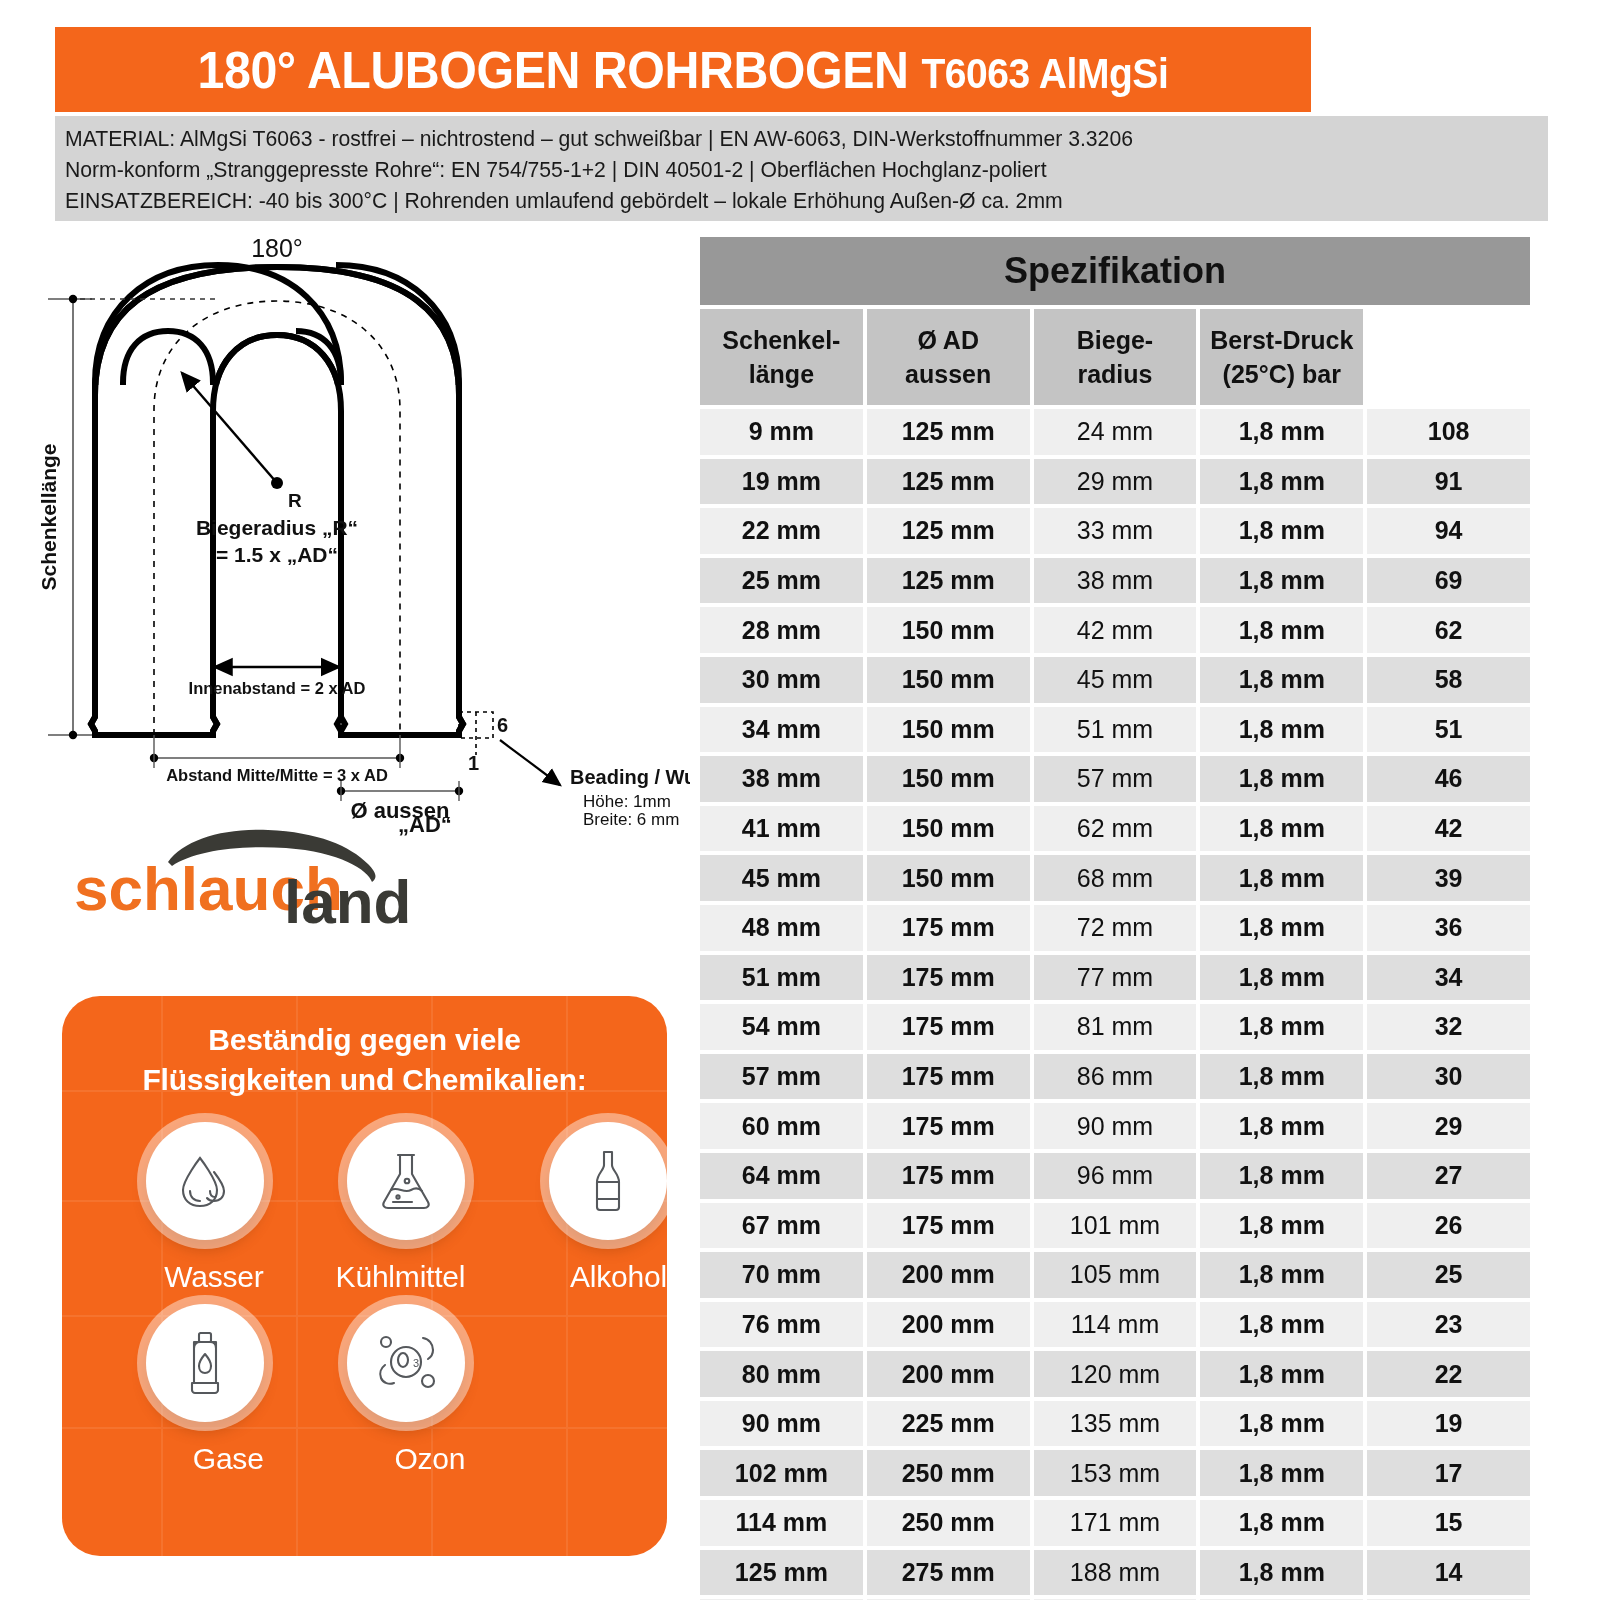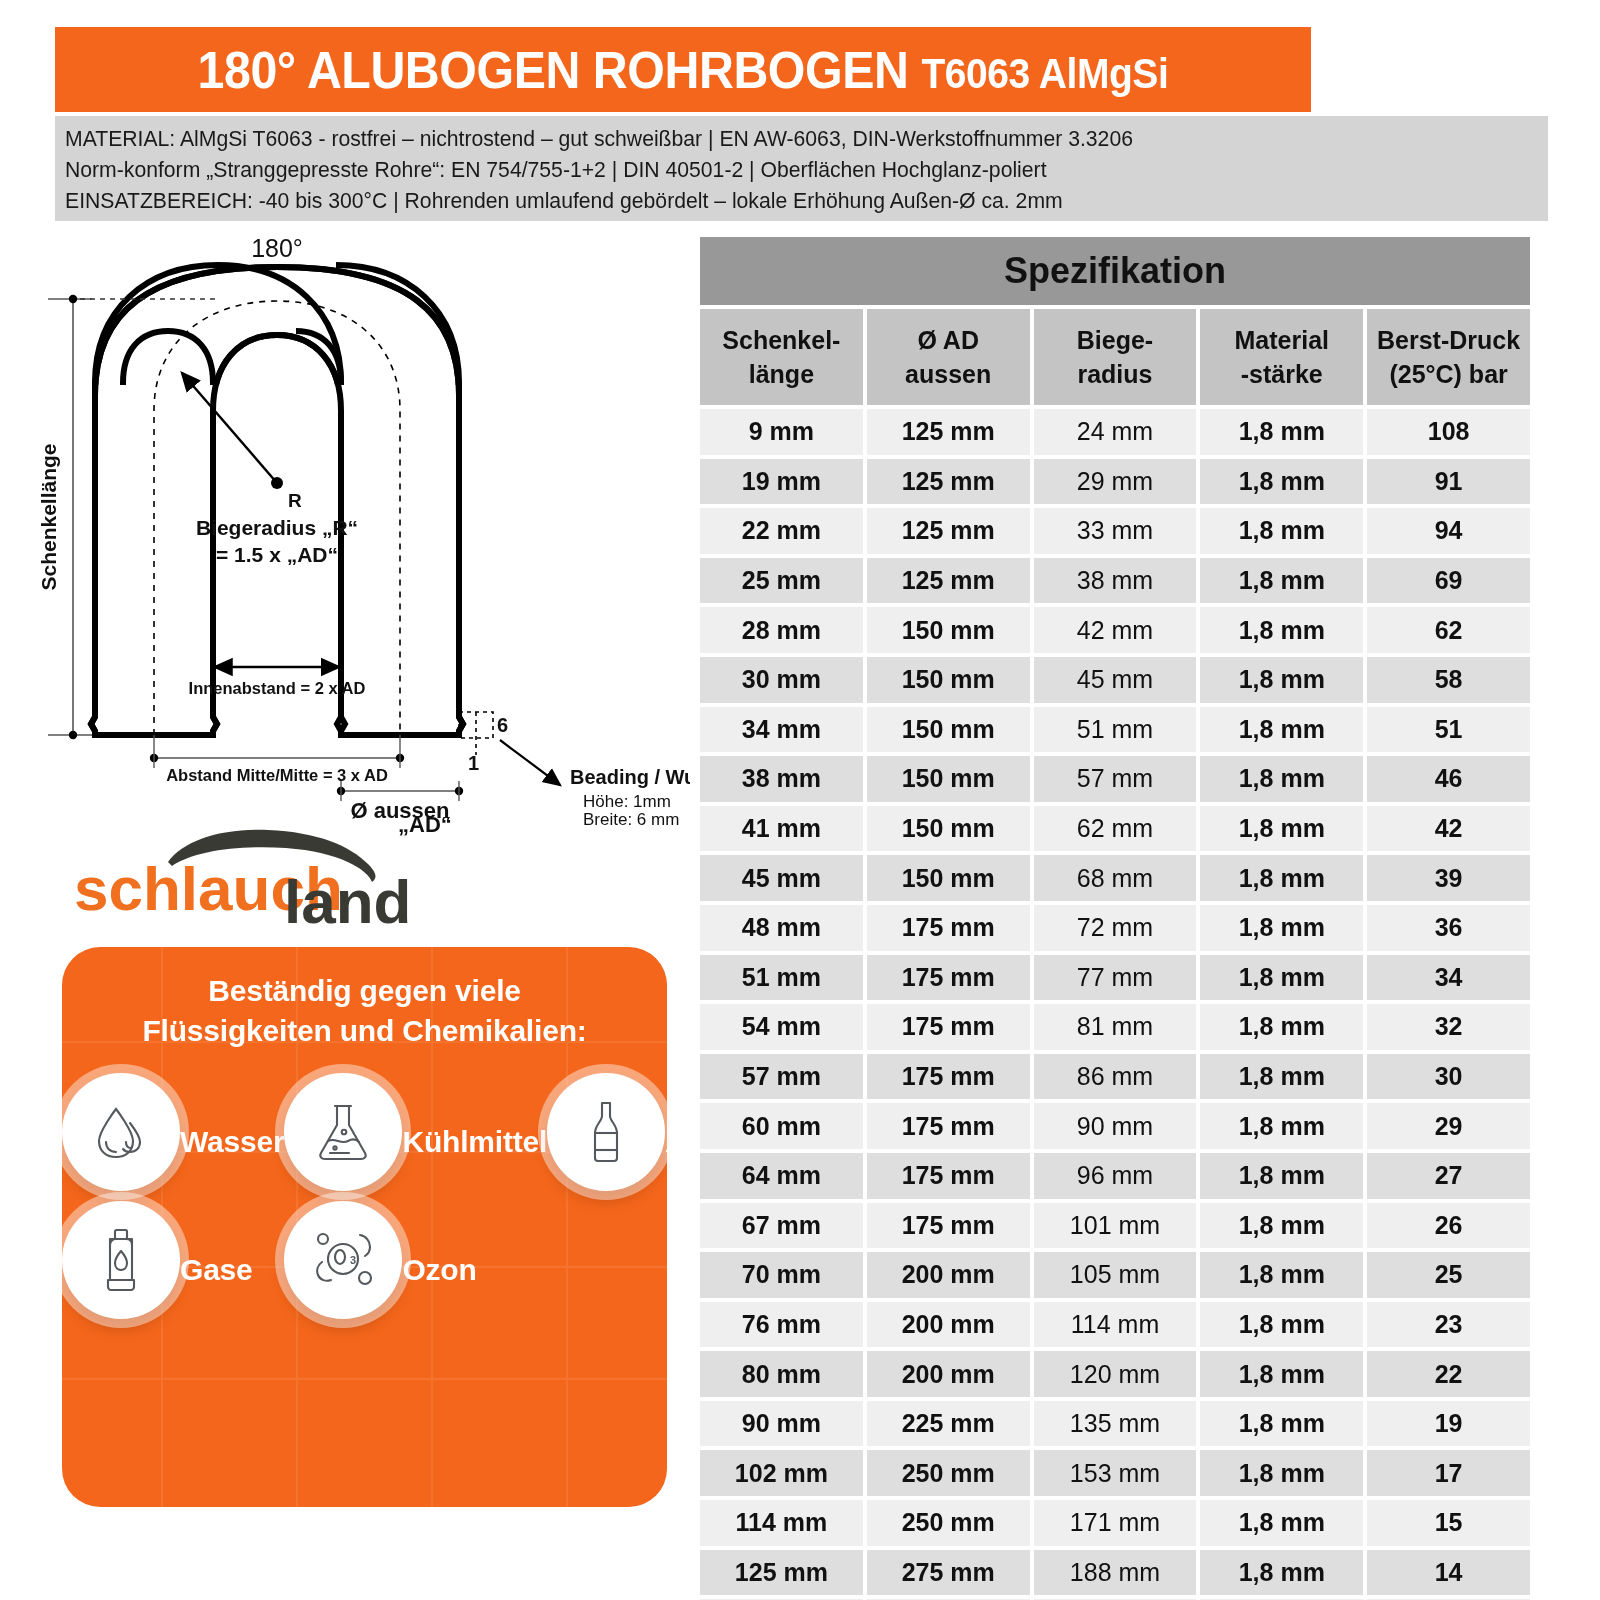--- a/index.html
+++ b/index.html
@@ -30,33 +30,33 @@
 
   
   #drawing-area{ position:absolute; left:30px; top:235px; width:660px; height:590px; }
   #drawing-area svg{ display:block; }
 
   
   #logo{ position:absolute; left:72px; top:818px; width:400px; height:110px; }
 
   
   #chem-panel{
-    position:absolute; left:62px; top:947px; width:605px; height:560px;
+    position:absolute; left:62px; top:996px; width:605px; height:560px;
     background:var(--orange,#F4661B); border-radius:38px; overflow:hidden;
   }
   #chem-grid-lines{ position:absolute; inset:0; opacity:.085; }
   #chem-title{
     position:relative; color:#fff; font-size:30px; font-weight:bold;
     text-align:center; line-height:40px; padding-top:24px; letter-spacing:-.2px;
   }
   #chem-icons{
     position:relative; margin-top:22px;
     display:grid; grid-template-columns:repeat(3,1fr); row-gap:10px;
   }
-  .chem-cell{ display:flex; flex-direction:row; align-items:center;font-weight:bold; }
+  .chem-cell{ display:flex; flex-direction:column; align-items:flex-end; }
   .chem-bubble{
     width:118px; height:118px; border-radius:50%;
     background:#fff;
     box-shadow:0 0 0 9px rgba(255,255,255,.42), 0 10px 14px rgba(120,45,5,.30);
     display:flex; align-items:center; justify-content:center;
   }
   .chem-bubble svg{ display:block; }
   .chem-label{ color:#fff; font-size:30px; margin-top:20px; letter-spacing:-.2px; }
 
   
@@ -297,24 +297,20 @@
       </div>
       <div>
         <span>Ø AD</span>
         <span>aussen</span>
       </div>
       <div>
         <span>Biege-</span>
         <span>radius</span>
       </div>
       <div>
-        <span>Material</span>
-        <span>-stärke</span>
-      </div>
-      <div>
         <span>Berst-Druck</span>
         <span>(25°C) bar</span>
       </div>
     </div>
   <div id="spec-body">
       <div class="trow body odd">
         <div class="b">9 mm</div>
         <div class="b">125 mm</div>
         <div class="n">24 mm</div>
         <div class="b">1,8  mm</div>

